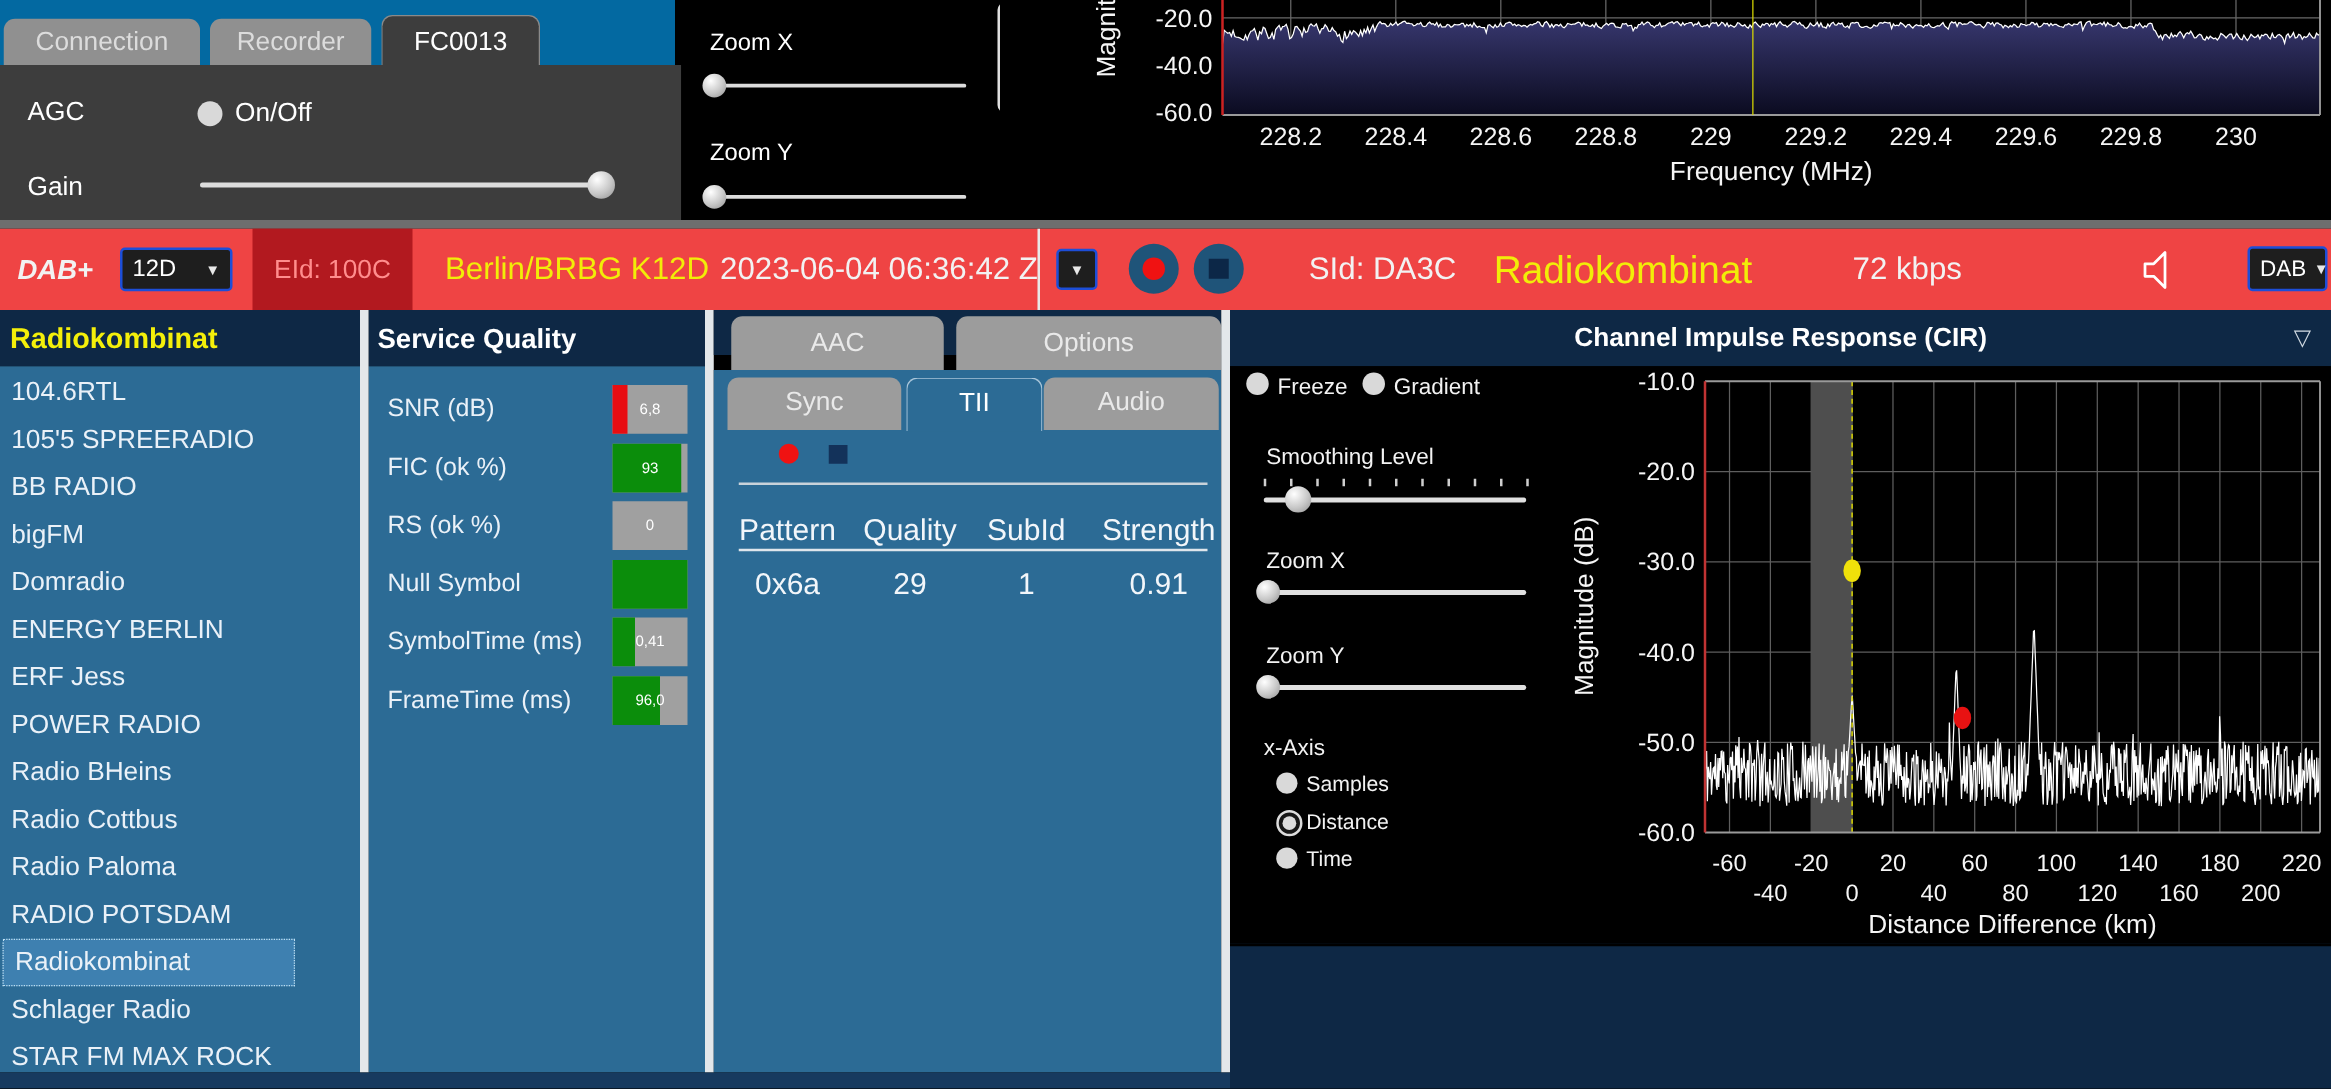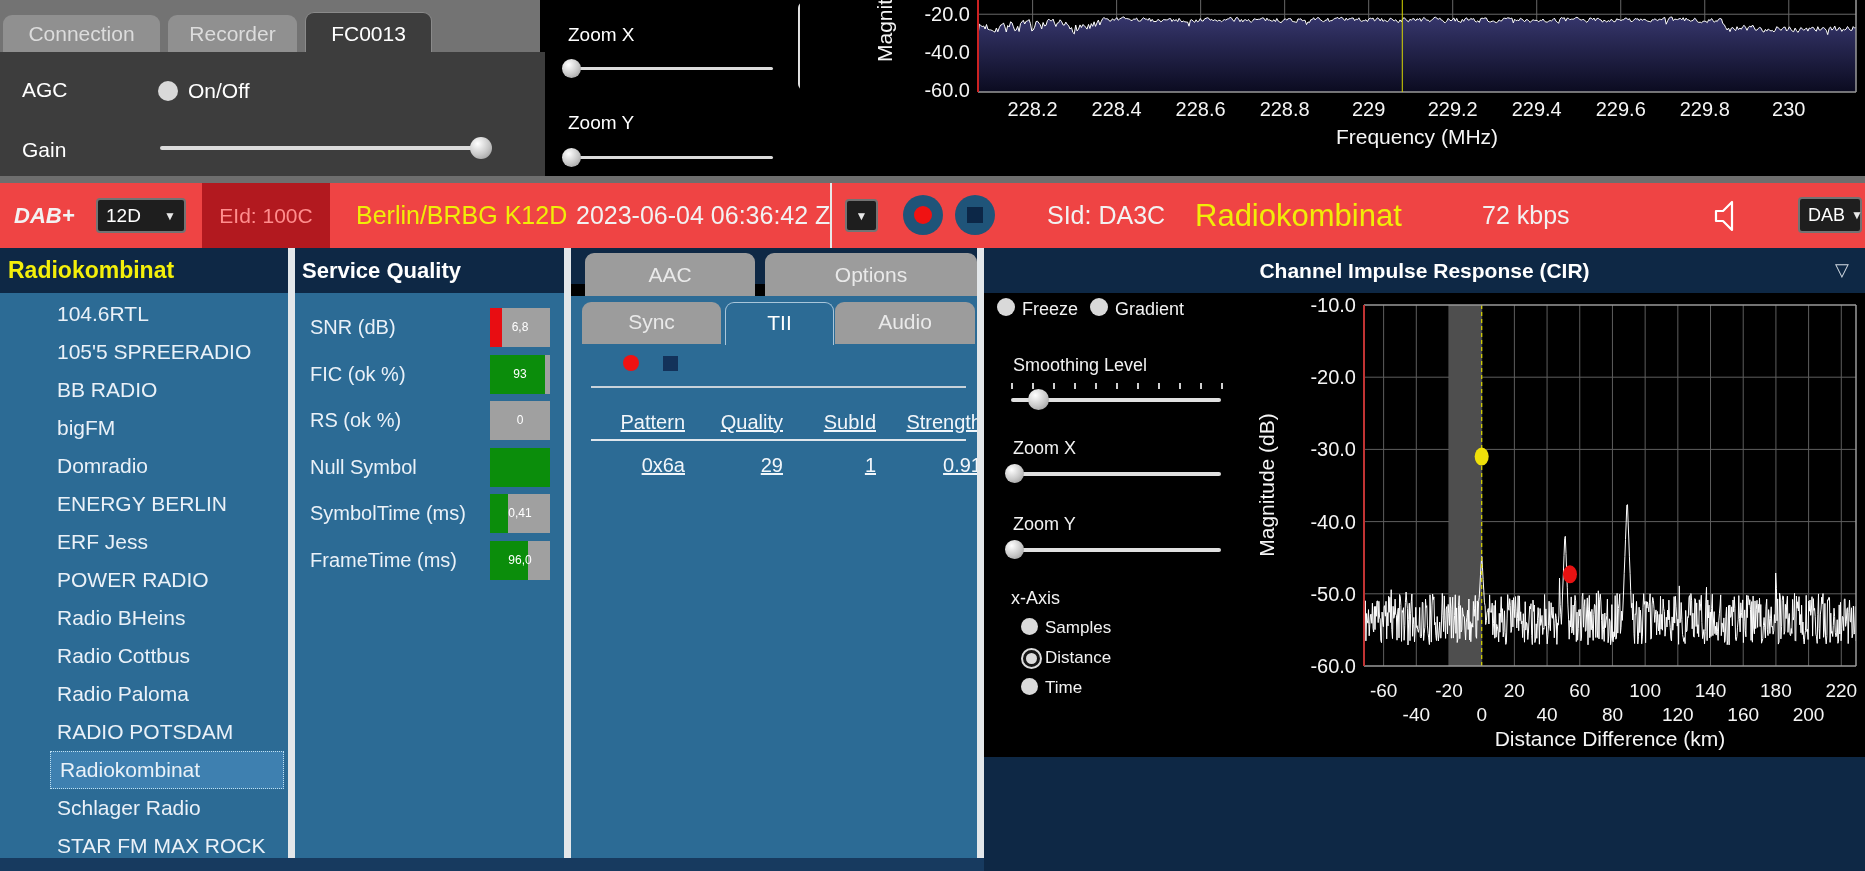--- a/index.html
+++ b/index.html
@@ -1,20 +1,20 @@
 <!DOCTYPE html>
 <html><head>
 <meta charset="utf-8">
 <style>
   html,body{margin:0;padding:0;background:#000;}
   #app{position:relative;width:1865px;height:871px;background:#000;overflow:hidden;
        font-family:"Liberation Sans","DejaVu Sans",sans-serif;color:#fff;}
   .abs{position:absolute;}
   
-  #tabstrip{left:0;top:0;width:540px;height:52px;background:#737373;}
+  #tabstrip{left:0;top:0;width:540px;height:52px;background:#0369a1;}
   #tuner-body{left:0;top:52px;width:545px;height:124px;background:#3d3d3d;}
   .tab{position:absolute;top:15px;height:37px;line-height:37px;text-align:center;
        background:#909090;color:#dcdcdc;font-size:21px;border-radius:9px 9px 0 0;}
   .tab.active{top:12px;height:45px;line-height:42px;background:#3d3d3d;color:#fff;
        border:1px solid #8a8a8a;border-bottom:none;}
   .lbl{position:absolute;font-size:21px;color:#fff;}
   .slider-track{position:absolute;background:#dcdcdc;border-radius:2px;}
   .slider-thumb{position:absolute;border-radius:50%;
        background:radial-gradient(circle at 35% 30%,#ffffff,#c7c7c7 55%,#8f8f8f);}
   .radio{position:absolute;border-radius:50%;background:#d9d9d9;}
@@ -22,40 +22,40 @@
   .radio.sel::after{content:'';position:absolute;inset:3px;border-radius:50%;background:#dcdcdc;}
   
   #topmid{left:545px;top:0;width:255px;height:176px;background:#000;}
   #vslider{left:798px;top:2px;width:12px;height:88px;border-radius:6px;
        background:linear-gradient(90deg,#e4e4e4,#a8a8a8);}
   #spectrum-wrap{left:800px;top:0;width:1065px;height:176px;background:#000;}
   
   #toolbar-sep{left:0;top:176px;width:1865px;height:7px;background:#6e6e6e;}
   #toolbar{left:0;top:183px;width:1865px;height:65px;background:#ef4444;}
   .tb-text{position:absolute;top:0;height:65px;line-height:65px;font-size:25px;color:#f2f2f2;white-space:nowrap;}
-  .tb-box{position:absolute;background:#1e1e1e;border:2px solid #737373;border-radius:4px;
+  .tb-box{position:absolute;background:#1e1e1e;border:2px solid #1d4ed8;border-radius:4px;
        color:#fff;font-size:19px;display:flex;align-items:center;justify-content:space-between;padding:0 8px;box-sizing:border-box;}
   .tb-box .car{font-size:12px;color:#e8e8e8;margin-left:6px;}
   .round-btn{position:absolute;top:12px;width:40px;height:40px;border-radius:50%;background:#1f5479;}
   
   .navy{background:#0e2845;}
   .steel{background:#2c6b95;}
   .phead{position:absolute;height:45px;line-height:45px;font-size:22px;font-weight:600;color:#fff;}
   .vsep{position:absolute;top:248px;width:7px;height:610px;background:#e3e7ea;}
   .station{position:absolute;left:0;width:288px;height:38px;line-height:38px;padding-left:9px;
-       box-sizing:border-box;font-size:21px;color:#eaf1f8;white-space:nowrap;overflow:hidden;margin-left:48px;}
+       box-sizing:border-box;font-size:21px;color:#eaf1f8;white-space:nowrap;overflow:hidden;}
   .station.selected{width:234px;left:2px;background:#3e80b0;border:1px dotted #bfe0f2;line-height:36px;}
   .sq-row-label{position:absolute;left:15px;font-size:20px;color:#eaf1f8;line-height:39px;white-space:nowrap;}
   .sq-bar{position:absolute;left:195px;width:60px;height:39px;background:#a0a0a0;}
   .sq-fill{position:absolute;left:0;top:0;bottom:0;}
   .sq-val{position:absolute;inset:0;text-align:center;line-height:39px;font-size:12px;color:#fff;}
   .gtab{position:absolute;background:#9c9c9c;color:#e9e9e9;font-size:21px;text-align:center;
        border-radius:9px 9px 0 0;}
   .gtab.active{background:#2c6b95;color:#fff;border:1px solid #a9c6da;border-bottom:none;}
-  .tii-cell{position:absolute;font-size:20px;color:#f2f6fa;text-align:right;width:110px;margin-left:-55px;text-decoration:underline;}
+  .tii-cell{position:absolute;font-size:24px;color:#f2f6fa;text-align:center;width:110px;margin-left:-55px;}
   .cir-lbl{position:absolute;font-size:18px;color:#f2f2f2;white-space:nowrap;}
   .cir-track{position:absolute;height:4px;background:#e0e0e0;border-radius:2px;}
   .smt-tick{position:absolute;width:2px;height:6px;background:#cfcfcf;}
   svg text{font-family:"Liberation Sans","DejaVu Sans",sans-serif;}
 </style>
 </head>
 <body>
 
 <div id="app">
 

